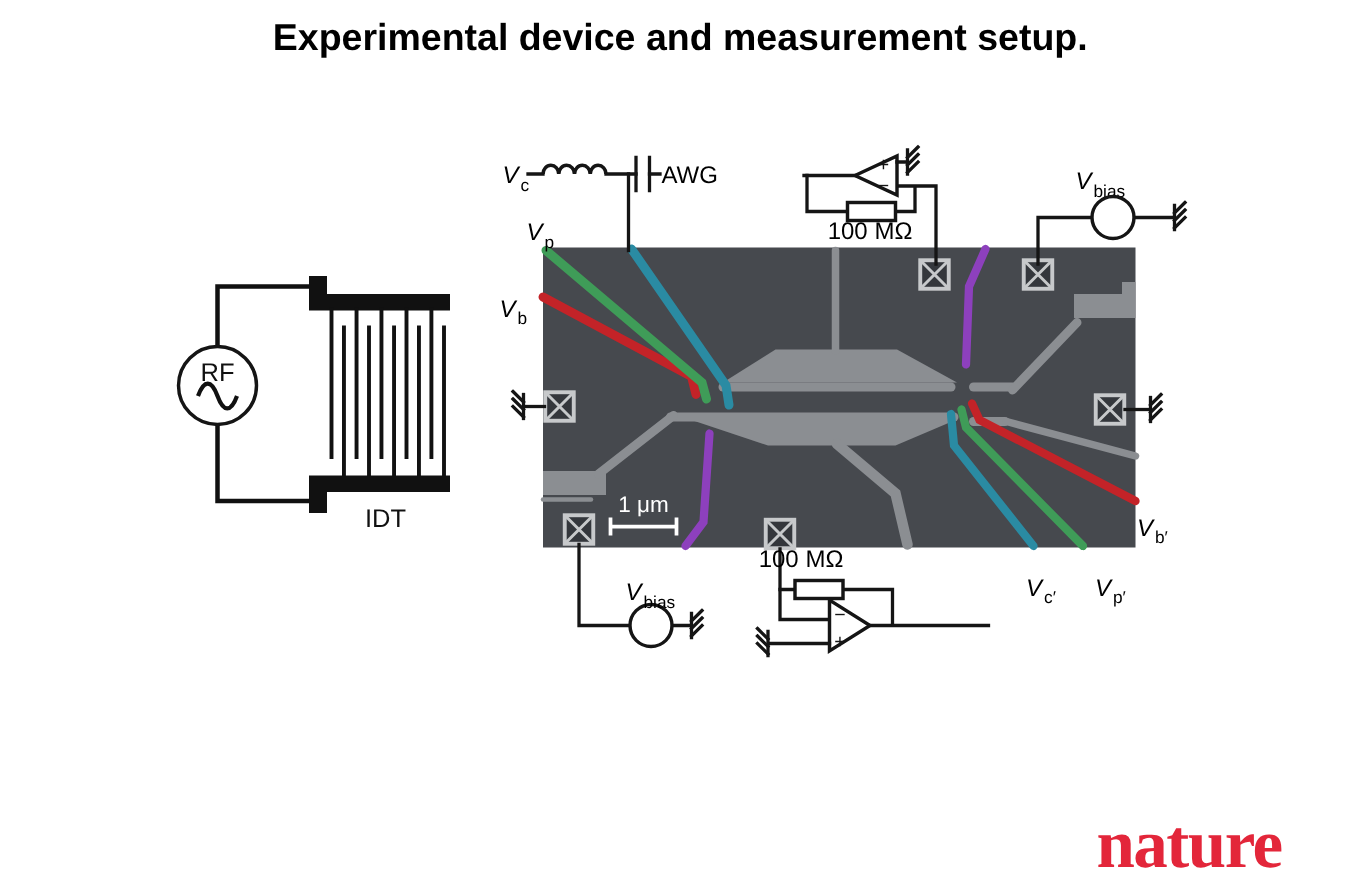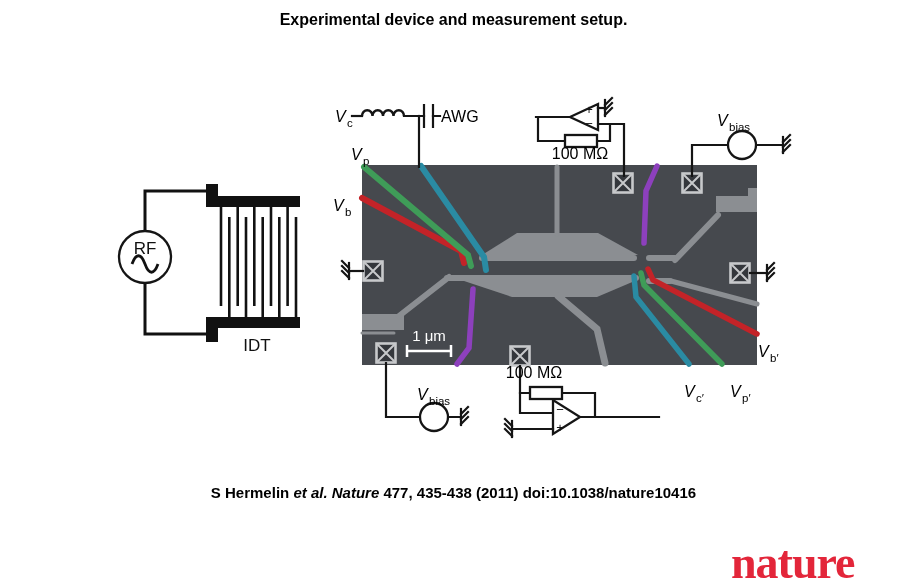--- a/index.html
+++ b/index.html
@@ -1,19 +1,19 @@
 <!DOCTYPE html>
 <html><head>
 <meta charset="utf-8">
 <style>
   html,body{margin:0;padding:0;background:#ffffff;}
   .page{position:relative;width:907px;height:585px;background:#ffffff;overflow:hidden;
         font-family:"Liberation Sans",sans-serif;}
   .title{position:absolute;left:0;top:11px;width:100%;text-align:center;
-         font-size:16px;font-weight:700;color:#000;}
+         font-size:25px;font-weight:700;color:#000;}
   .figure{position:absolute;left:117px;top:95px;width:675px;height:352px;}
   .citation{position:absolute;left:0;top:484px;width:100%;text-align:center;
             font-size:15px;font-weight:700;color:#000;}
   .citation .it{font-style:italic;}
   .citation .vol{font-weight:700;}
   .logo{position:absolute;left:731px;top:540px;width:176px;
         font-family:"Liberation Serif",serif;font-size:46px;font-weight:600;
         color:#e3263a;letter-spacing:-1px;line-height:1.0;}
   
   .wire{stroke:#151515;stroke-width:2.2;fill:none;stroke-linecap:square;}
@@ -197,19 +197,16 @@
         <text class="lbl" x="758" y="357">V</text>
         <text class="sub" x="770" y="362">b′</text>
         <text class="lbl" x="684" y="397">V</text>
         <text class="sub" x="696" y="402">c′</text>
         <text class="lbl" x="730" y="397">V</text>
         <text class="sub" x="742" y="402">p′</text>
       </g>
     </svg>
   </div>
 
-  <div class="citation">
-    <span>S Hermelin </span><span class="it">et al. </span><span class="it">Nature </span><span class="vol">477</span><span>, 435-438 (2011) doi:10.1038/nature10416</span>
-  </div>
 
   <div class="logo">nature</div>
 
 </div>
 
 </body></html>

